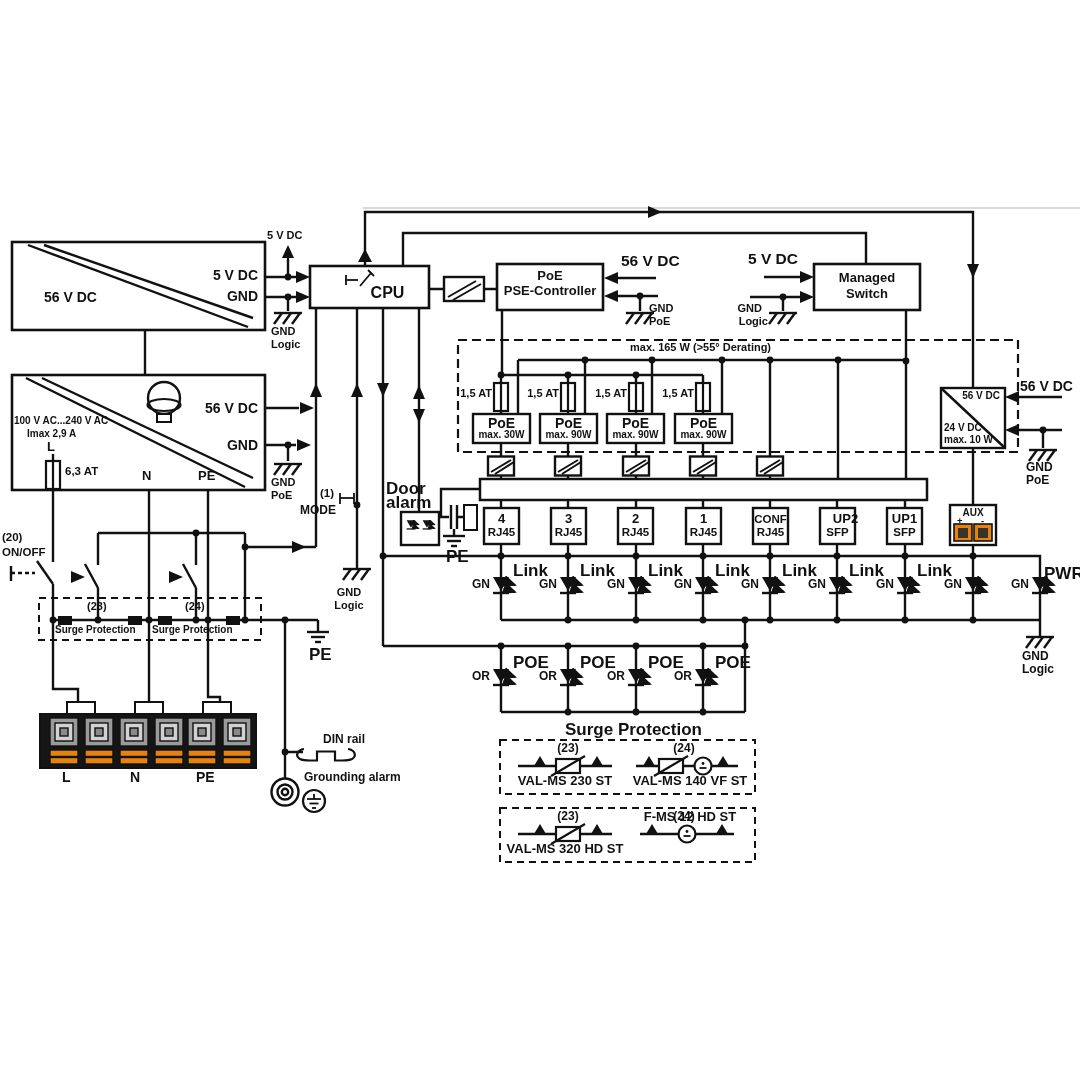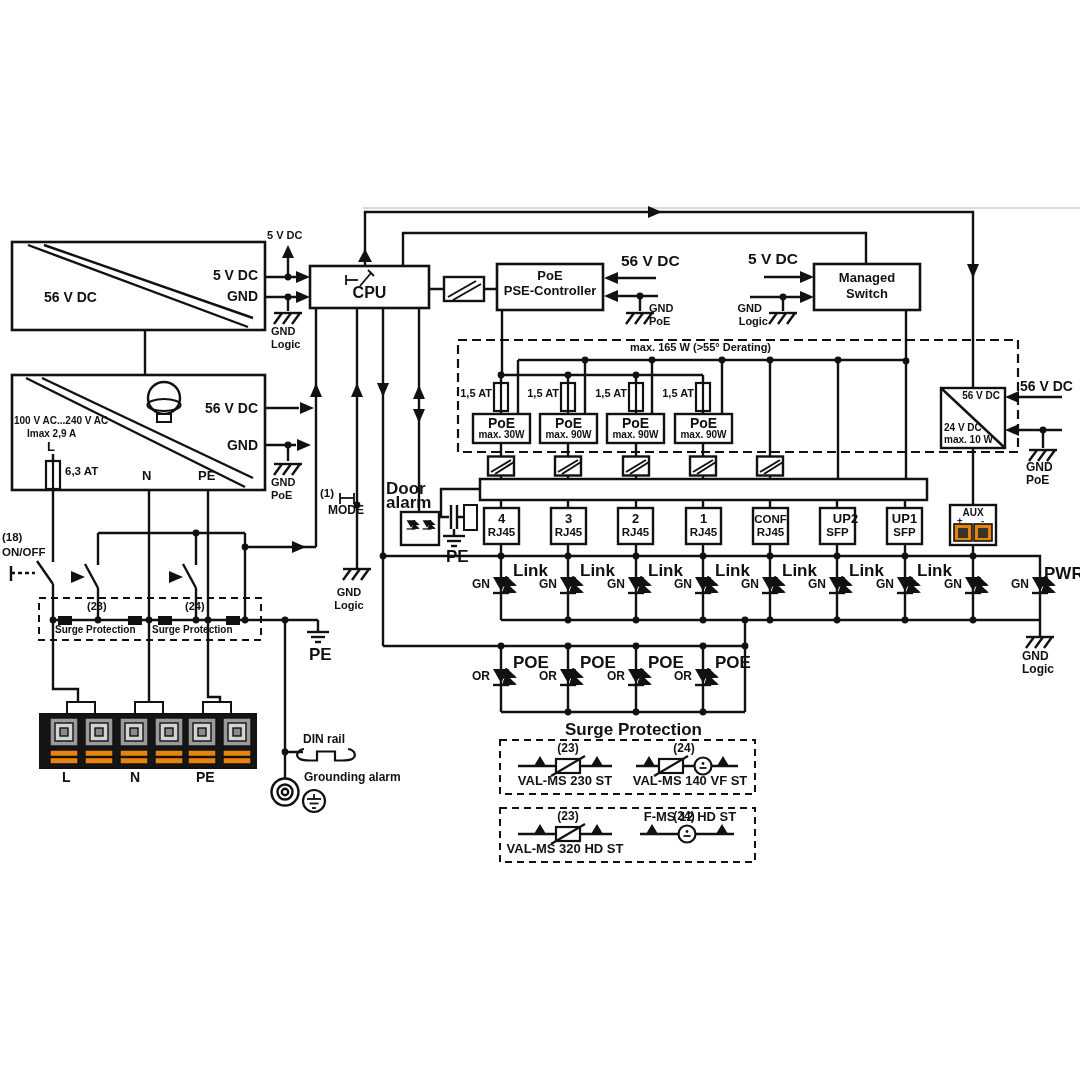--- a/index.html
+++ b/index.html
@@ -409,38 +409,38 @@
 <div class="t f10" style="left:27px;top:429px">Imax 2,9 A</div>
 <div class="t f14 rgt" style="left:190px;top:401px;width:68px">56 V DC</div>
 <div class="t f14 rgt" style="left:190px;top:438px;width:68px">GND</div>
 <div class="t f13" style="left:47px;top:440px">L</div>
 <div class="t f115" style="left:65px;top:465px">6,3 AT</div>
 <div class="t f13" style="left:142px;top:469px">N</div>
 <div class="t f13" style="left:198px;top:469px">PE</div>
 <div class="t f11" style="left:271px;top:477px">GND</div>
 <div class="t f11" style="left:271px;top:490px">PoE</div>
 
-<div class="t f115" style="left:2px;top:531px">(18)</div>
+<div class="t f115" style="left:2px;top:531px">(20)</div>
 <div class="t f115" style="left:2px;top:546px">ON/OFF</div>
 <div class="t f11" style="left:87px;top:601px">(23)</div>
 <div class="t f10" style="left:55px;top:625px">Surge Protection</div>
 <div class="t f11" style="left:185px;top:601px">(24)</div>
 <div class="t f10" style="left:152px;top:625px">Surge Protection</div>
 <div class="t f125" style="left:309px;top:646px">PE</div>
 
-<div class="t f12" style="left:303px;top:733px">DIN rail</div>
+<div class="t f12" style="left:323px;top:733px">DIN rail</div>
 <div class="t f12" style="left:304px;top:771px">Grounding alarm</div>
 
 <div class="t f14" style="left:62px;top:770px;width:36px" class2="ctr">L</div>
 <div class="t f14" style="left:130px;top:770px;width:36px">N</div>
 <div class="t f14" style="left:196px;top:770px;width:36px">PE</div>
 
-<div class="t f16 ctr" style="left:310px;top:284px;width:119px">CPU</div>
+<div class="t f16 ctr" style="left:328px;top:284px;width:119px">CPU</div>
 <div class="t f115" style="left:320px;top:487px">(1)</div>
-<div class="t f12" style="left:328px;top:504px">MODE</div>
+<div class="t f12" style="left:300px;top:504px">MODE</div>
 <div class="t f11 ctr" style="left:323px;top:587px;width:52px">GND</div>
 <div class="t f11 ctr" style="left:323px;top:600px;width:52px">Logic</div>
 <div class="t f125" style="left:386px;top:480px">Door</div>
 <div class="t f125" style="left:386px;top:494px">alarm</div>
 
 <div class="t f13 ctr" style="left:497px;top:269px;width:106px">PoE</div>
 <div class="t f13 ctr" style="left:497px;top:284px;width:106px">PSE-Controller</div>
 <div class="t f155" style="left:621px;top:253px">56 V DC</div>
 <div class="t f11" style="left:649px;top:303px">GND</div>
 <div class="t f11" style="left:649px;top:316px">PoE</div>

